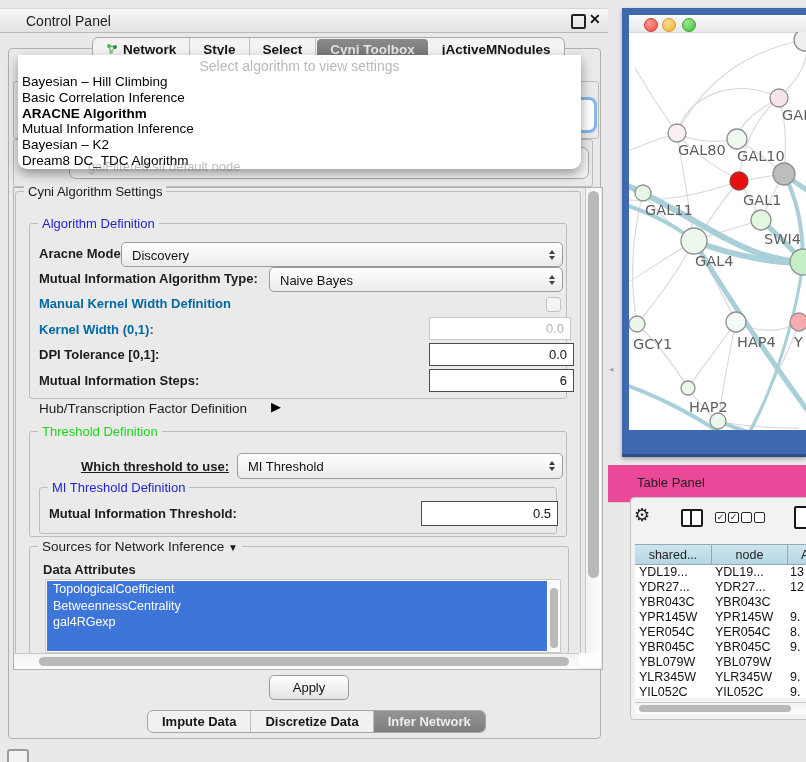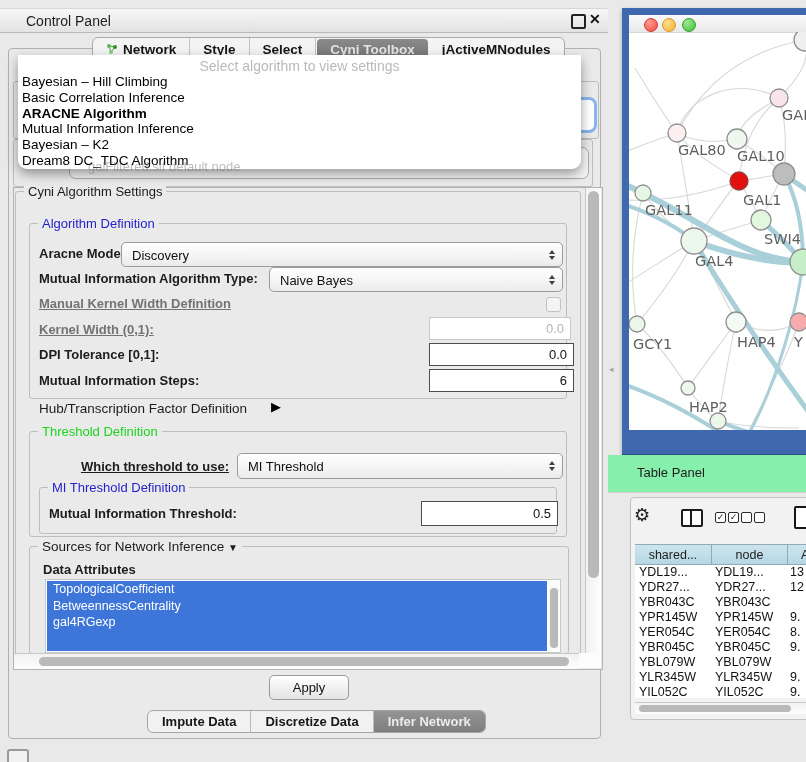--- a/index.html
+++ b/index.html
@@ -23,21 +23,21 @@
   .tab .ico{margin-right:5px;display:inline-flex;}
 
   .cp-body{left:8px;top:48px;width:591px;height:689px;border:1px solid #b0b0b0;border-radius:4px;background:#eaeaea;}
 
   .grp{position:absolute;border:1px solid #bdbdbd;border-radius:3px;}
   .gt{position:absolute;top:-8px;left:8px;background:#eaeaea;padding:0 4px;font-size:13px;color:#1c1c1c;white-space:nowrap;}
   .gt.blue{color:#2323cd;}
   .gt.green{color:#1bd41b;}
 
   .lbl{position:absolute;font-size:13px;font-weight:bold;color:#1c1c1c;white-space:nowrap;}
-  .lbl.dis{color:#737373;text-decoration:underline;}
+  .lbl.dis{color:#0369a1;}
 
   .combo{position:absolute;border:1px solid #9b9b9b;border-radius:5px;background:linear-gradient(#ffffff,#ebebeb);}
   .combo .val{position:absolute;left:10px;top:50%;transform:translateY(-50%);font-size:13px;color:#111;white-space:nowrap;}
   .spin{position:absolute;right:7px;top:50%;transform:translateY(-50%);display:flex;flex-direction:column;gap:2px;}
   .t-up{width:0;height:0;border-left:3.5px solid transparent;border-right:3.5px solid transparent;border-bottom:4.5px solid #3f3f3f;}
   .t-dn{width:0;height:0;border-left:3.5px solid transparent;border-right:3.5px solid transparent;border-top:4.5px solid #3f3f3f;}
 
   .field{position:absolute;background:#fff;border:1px solid #4c4c4c;font-size:13px;color:#111;
     text-align:right;padding-right:6px;display:flex;align-items:center;justify-content:flex-end;}
   .field.dis{border:1px solid #c9c9c9;color:#b5b5b5;}
@@ -72,21 +72,21 @@
 
   
   .netwin{left:622px;top:8px;width:184px;height:446px;background:#4068ae;border-bottom:3px solid #2e4d87;
     box-shadow:0 2px 4px rgba(0,0,0,.3);}
   .netcontent{position:absolute;left:7px;top:7px;width:177px;height:415px;background:#fff;}
   .net-titlebar{position:absolute;left:0;top:0;width:100%;height:17px;background:linear-gradient(#fafafa,#e9e9e9);
     border-bottom:1px solid #d9d9d9;}
   .light{position:absolute;top:3px;width:12px;height:12px;border-radius:50%;}
 
   
-  .tp-header{left:608px;top:455px;width:198px;height:37px;background:#86efac;border-bottom:1px solid #d2d2d2;}
+  .tp-header{left:608px;top:465px;width:198px;height:37px;background:#ec4899;border-bottom:1px solid #d2d2d2;}
   .tp-title{position:absolute;left:29px;top:10px;font-size:13px;color:#1e1e1e;}
   .tp-inner{left:630px;top:497px;width:200px;height:221px;background:#f2f2f2;border:1px solid #c2c2c2;border-radius:4px;}
   .gear{position:absolute;left:3px;top:6px;font-size:18px;color:#222;}
   .split-icon{position:absolute;left:50px;top:11px;width:18px;height:14px;border:2px solid #1c1c1c;border-radius:2px;background:#fff;}
   .split-icon::after{content:"";position:absolute;left:7px;top:0;width:2px;height:14px;background:#1c1c1c;}
   .mini-chk{position:absolute;width:9px;height:9px;border:1.5px solid #2a2a2a;border-radius:2px;background:#fff;
     font-size:9px;line-height:9px;color:#222;text-align:center;}
   .page-icon{position:absolute;left:163px;top:8px;width:20px;height:19px;border:2px solid #161616;border-radius:2px;background:#fff;}
   .th-row{position:absolute;left:4px;top:46px;height:21px;display:flex;}
   .th{background:linear-gradient(#cde5ef,#b5d7e4);border-right:1px solid #93a9b4;border-top:1px solid #93a9b4;

